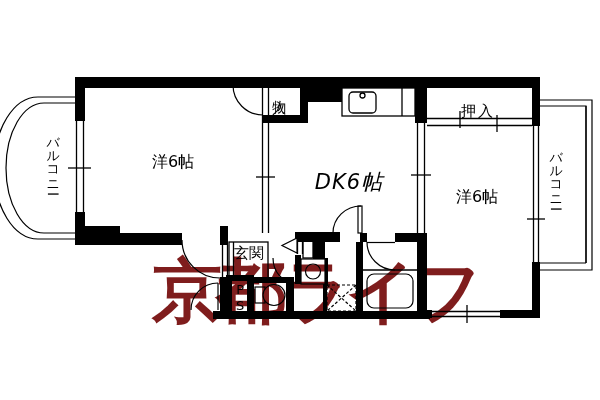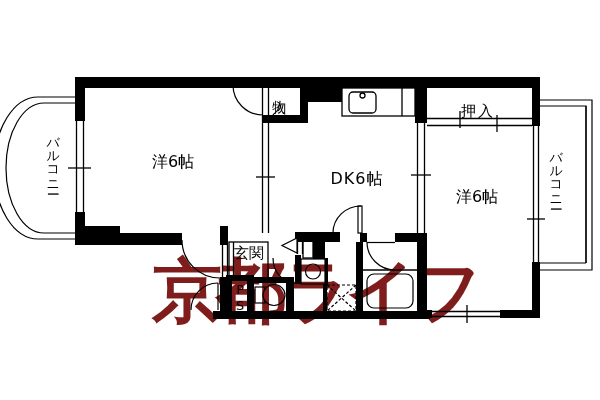--- a/index.html
+++ b/index.html
@@ -140,21 +140,21 @@
       <path d="M75,97 H38 A44,71 0 0 0 38,239 H75"></path>
       <path d="M75,103 H44 A38,65 0 0 0 44,233 H75"></path>
       <path d="M540,100 H592 V270 H540"></path>
       <path d="M540,106 H586 V263 H586"></path>
       <line x1="586" y1="106" x2="586" y2="263"></line>
       <line x1="540" y1="263" x2="586" y2="263"></line>
     </g>
   </svg>
 
   <div class="lbl center" style="left:137px; top:154px; width:72px; font-size:16px;">洋6帖</div>
-  <div class="lbl center" style="left:320px; top:171px; width:74px; font-size:16px; letter-spacing:1px;">DK6帖</div>
+  <div class="lbl center" style="left:312px; top:171px; width:74px; font-size:21px; letter-spacing:1px;font-style:italic;">DK6帖</div>
   <div class="lbl center" style="left:442px; top:189px; width:70px; font-size:16px;">洋6帖</div>
   <div class="lbl center" style="left:457px; top:104px; width:42px; font-size:15px; letter-spacing:2px;">押入</div>
   <div class="lbl vert-up" style="left:272px; top:89px; height:34px; font-size:14px;">物入</div>
   <div class="lbl center" style="left:230px; top:246px; width:38px; font-size:15px;">玄関</div>
   <div class="lbl vert-up" style="left:233px; top:282px; height:30px; font-size:13px; letter-spacing:1px;">PS</div>
   <div class="lbl vert" style="left:46px; top:128px; height:84px; font-size:13px;">バルコニー</div>
   <div class="lbl vert" style="left:549px; top:143px; height:88px; font-size:13px;">バルコニー</div>
 
   <div class="watermark">京都ライフ</div>
 </div>

